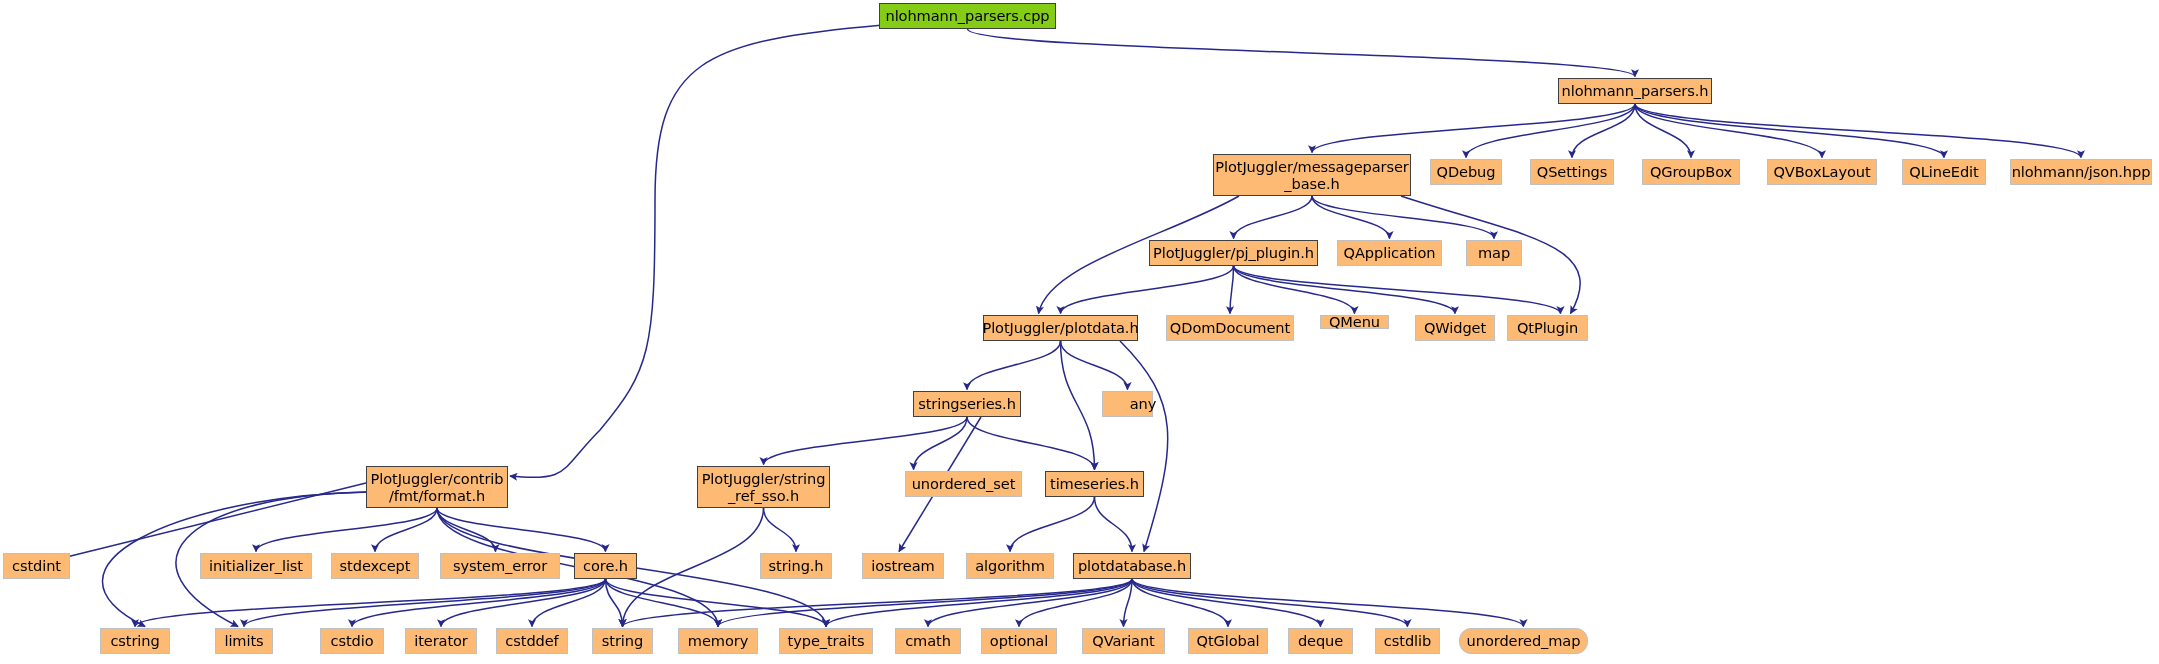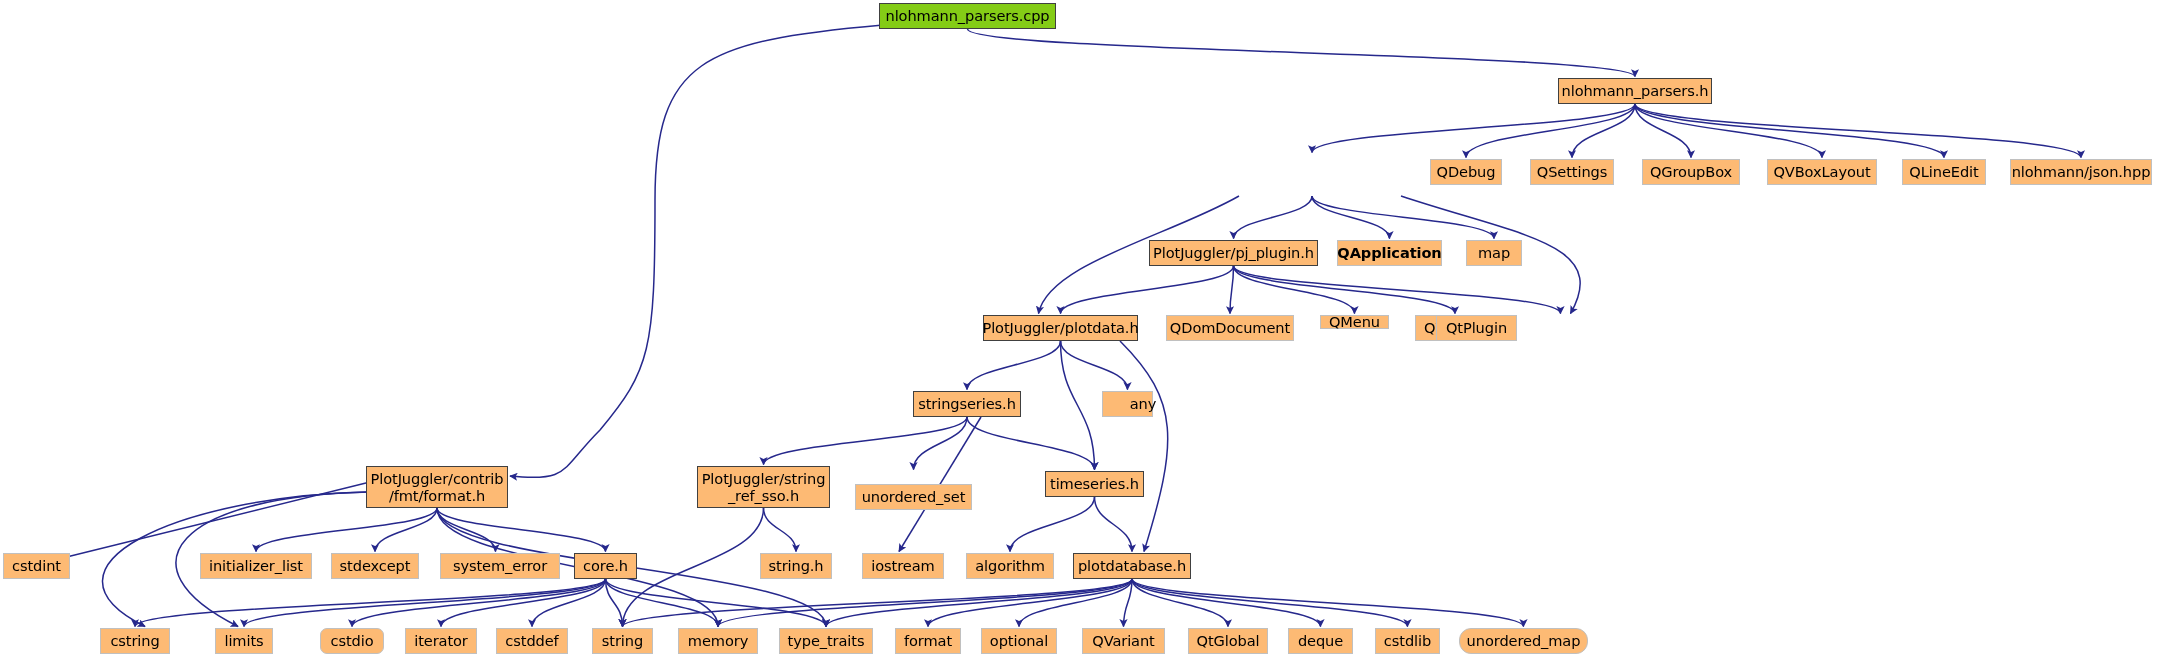--- a/index.html
+++ b/index.html
@@ -117,59 +117,61 @@
       <path d="M1132,579 C1132,602.75 1019,602.75 1019,626.5" fill="none" stroke="#26288c" stroke-width="1.5" marker-end="url(#ah)"></path>
       <path d="M1132,579 C1132,602.75 1123.5,602.75 1123.5,626.5" fill="none" stroke="#26288c" stroke-width="1.5" marker-end="url(#ah)"></path>
       <path d="M1132,579 C1132,602.75 1228,602.75 1228,626.5" fill="none" stroke="#26288c" stroke-width="1.5" marker-end="url(#ah)"></path>
       <path d="M1132,579 C1132,602.75 1320.5,602.75 1320.5,626.5" fill="none" stroke="#26288c" stroke-width="1.5" marker-end="url(#ah)"></path>
       <path d="M1132,579 C1132,602.75 1407.5,602.75 1407.5,626.5" fill="none" stroke="#26288c" stroke-width="1.5" marker-end="url(#ah)"></path>
       <path d="M1132,579 C1132,602.75 1523.5,602.75 1523.5,626.5" fill="none" stroke="#26288c" stroke-width="1.5" marker-end="url(#ah)"></path>
       <path d="M1132,579 C1132,602.75 622.5,602.75 622.5,626.5" fill="none" stroke="#26288c" stroke-width="1.5" marker-end="url(#ah)"></path>
     </svg>
 <div class="node root" style="left: 879px; top: 3px; width: 177px; height: 26px;"><span class="node-label">nlohmann_parsers.cpp</span></div>
     <div class="node solid" style="left: 1558px; top: 78px; width: 154px; height: 26px;"><span class="node-label">nlohmann_parsers.h</span></div>
+    <div class="node solid" style="left: 1213px; top: 154px; width: 198px; height: 42px;"><span class="node-label">PlotJuggler/messageparser
+_base.h</span></div>
     <div class="node plain" style="left: 1430px; top: 159px; width: 72px; height: 26px;"><span class="node-label">QDebug</span></div>
     <div class="node plain" style="left: 1530px; top: 159px; width: 84px; height: 26px;"><span class="node-label">QSettings</span></div>
     <div class="node plain" style="left: 1642px; top: 159px; width: 98px; height: 26px;"><span class="node-label">QGroupBox</span></div>
     <div class="node plain" style="left: 1767px; top: 159px; width: 110px; height: 26px;"><span class="node-label">QVBoxLayout</span></div>
     <div class="node plain" style="left: 1902px; top: 159px; width: 84px; height: 26px;"><span class="node-label">QLineEdit</span></div>
     <div class="node plain" style="left: 2010px; top: 159px; width: 142px; height: 26px;"><span class="node-label">nlohmann/json.hpp</span></div>
     <div class="node solid" style="left: 1149px; top: 240px; width: 169px; height: 26px;"><span class="node-label">PlotJuggler/pj_plugin.h</span></div>
-    <div class="node plain" style="left: 1337px; top: 240px; width: 105px; height: 26px; font-weight: bold;"><span class="node-label">QApplication</span></div>
+    <div class="node plain" style="left: 1337px; top: 240px; width: 105px; height: 26px;"><span class="node-label">QApplication</span></div>
     <div class="node plain" style="left: 1466px; top: 240px; width: 56px; height: 26px;"><span class="node-label">map</span></div>
     <div class="node solid" style="left: 983px; top: 315px; width: 155px; height: 26px;"><span class="node-label">PlotJuggler/plotdata.h</span></div>
     <div class="node plain" style="left: 1166px; top: 315px; width: 128px; height: 26px;"><span class="node-label">QDomDocument</span></div>
     <div class="node plain" style="left: 1320px; top: 315px; width: 69px; height: 14px; text-align: right;"><span class="node-label">QMenu</span></div>
     <div class="node plain" style="left: 1415px; top: 315px; width: 80px; height: 26px;"><span class="node-label">QWidget</span></div>
-    <div class="node plain" style="left: 1436px; top: 315px; width: 81px; height: 26px;"><span class="node-label">QtPlugin</span></div>
+    <div class="node plain" style="left: 1507px; top: 315px; width: 81px; height: 26px;"><span class="node-label">QtPlugin</span></div>
     <div class="node solid" style="left: 913px; top: 391px; width: 108px; height: 26px;"><span class="node-label">stringseries.h</span></div>
     <div class="node plain" style="left: 1102px; top: 391px; width: 51px; height: 26px; padding-left: 31px;"><span class="node-label">any</span></div>
     <div class="node solid" style="left: 697px; top: 466px; width: 133px; height: 42px;"><span class="node-label">PlotJuggler/string
 _ref_sso.h</span></div>
-    <div class="node plain" style="left: 855px; top: 471px; width: 117px; height: 26px; margin-top: 13px;"><span class="node-label">unordered_set</span></div>
+    <div class="node plain" style="left: 905px; top: 471px; width: 117px; height: 26px;"><span class="node-label">unordered_set</span></div>
     <div class="node solid" style="left: 1045px; top: 471px; width: 99px; height: 26px;"><span class="node-label">timeseries.h</span></div>
     <div class="node solid" style="left: 366px; top: 466px; width: 142px; height: 42px;"><span class="node-label">PlotJuggler/contrib
 /fmt/format.h</span></div>
     <div class="node plain" style="left: 3px; top: 553px; width: 67px; height: 26px;"><span class="node-label">cstdint</span></div>
     <div class="node plain" style="left: 200px; top: 553px; width: 112px; height: 26px;"><span class="node-label">initializer_list</span></div>
     <div class="node plain" style="left: 331px; top: 553px; width: 88px; height: 26px;"><span class="node-label">stdexcept</span></div>
     <div class="node plain" style="left: 440px; top: 553px; width: 120px; height: 26px;"><span class="node-label">system_error</span></div>
     <div class="node solid" style="left: 574px; top: 553px; width: 63px; height: 26px;"><span class="node-label">core.h</span></div>
     <div class="node plain" style="left: 760px; top: 553px; width: 72px; height: 26px;"><span class="node-label">string.h</span></div>
     <div class="node plain" style="left: 862px; top: 553px; width: 82px; height: 26px;"><span class="node-label">iostream</span></div>
     <div class="node plain" style="left: 966px; top: 553px; width: 88px; height: 26px;"><span class="node-label">algorithm</span></div>
     <div class="node solid" style="left: 1073px; top: 553px; width: 118px; height: 26px;"><span class="node-label">plotdatabase.h</span></div>
     <div class="node plain" style="left: 100px; top: 628px; width: 70px; height: 26px;"><span class="node-label">cstring</span></div>
     <div class="node plain" style="left: 215px; top: 628px; width: 58px; height: 26px;"><span class="node-label">limits</span></div>
-    <div class="node plain" style="left: 320px; top: 628px; width: 64px; height: 26px; border-radius: 7px;"><span class="node-label">cstdio</span></div>
+    <div class="node plain" style="left: 320px; top: 628px; width: 64px; height: 26px;"><span class="node-label">cstdio</span></div>
     <div class="node plain" style="left: 405px; top: 628px; width: 72px; height: 26px;"><span class="node-label">iterator</span></div>
     <div class="node plain" style="left: 496px; top: 628px; width: 72px; height: 26px;"><span class="node-label">cstddef</span></div>
     <div class="node plain" style="left: 592px; top: 628px; width: 61px; height: 26px;"><span class="node-label">string</span></div>
     <div class="node plain" style="left: 678px; top: 628px; width: 80px; height: 26px;"><span class="node-label">memory</span></div>
     <div class="node plain" style="left: 779px; top: 628px; width: 94px; height: 26px;"><span class="node-label">type_traits</span></div>
-    <div class="node plain" style="left: 895px; top: 628px; width: 66px; height: 26px;"><span class="node-label">format</span></div>
+    <div class="node plain" style="left: 895px; top: 628px; width: 66px; height: 26px;"><span class="node-label">cmath</span></div>
     <div class="node plain" style="left: 981px; top: 628px; width: 76px; height: 26px;"><span class="node-label">optional</span></div>
     <div class="node plain" style="left: 1082px; top: 628px; width: 83px; height: 26px;"><span class="node-label">QVariant</span></div>
     <div class="node plain" style="left: 1188px; top: 628px; width: 80px; height: 26px;"><span class="node-label">QtGlobal</span></div>
     <div class="node plain" style="left: 1288px; top: 628px; width: 65px; height: 26px;"><span class="node-label">deque</span></div>
     <div class="node plain" style="left: 1375px; top: 628px; width: 65px; height: 26px;"><span class="node-label">cstdlib</span></div>
     <div class="node plain" style="left: 1459px; top: 628px; width: 129px; height: 26px; border-radius: 12px;"><span class="node-label">unordered_map</span></div>
   </div>
 
 </body></html>

